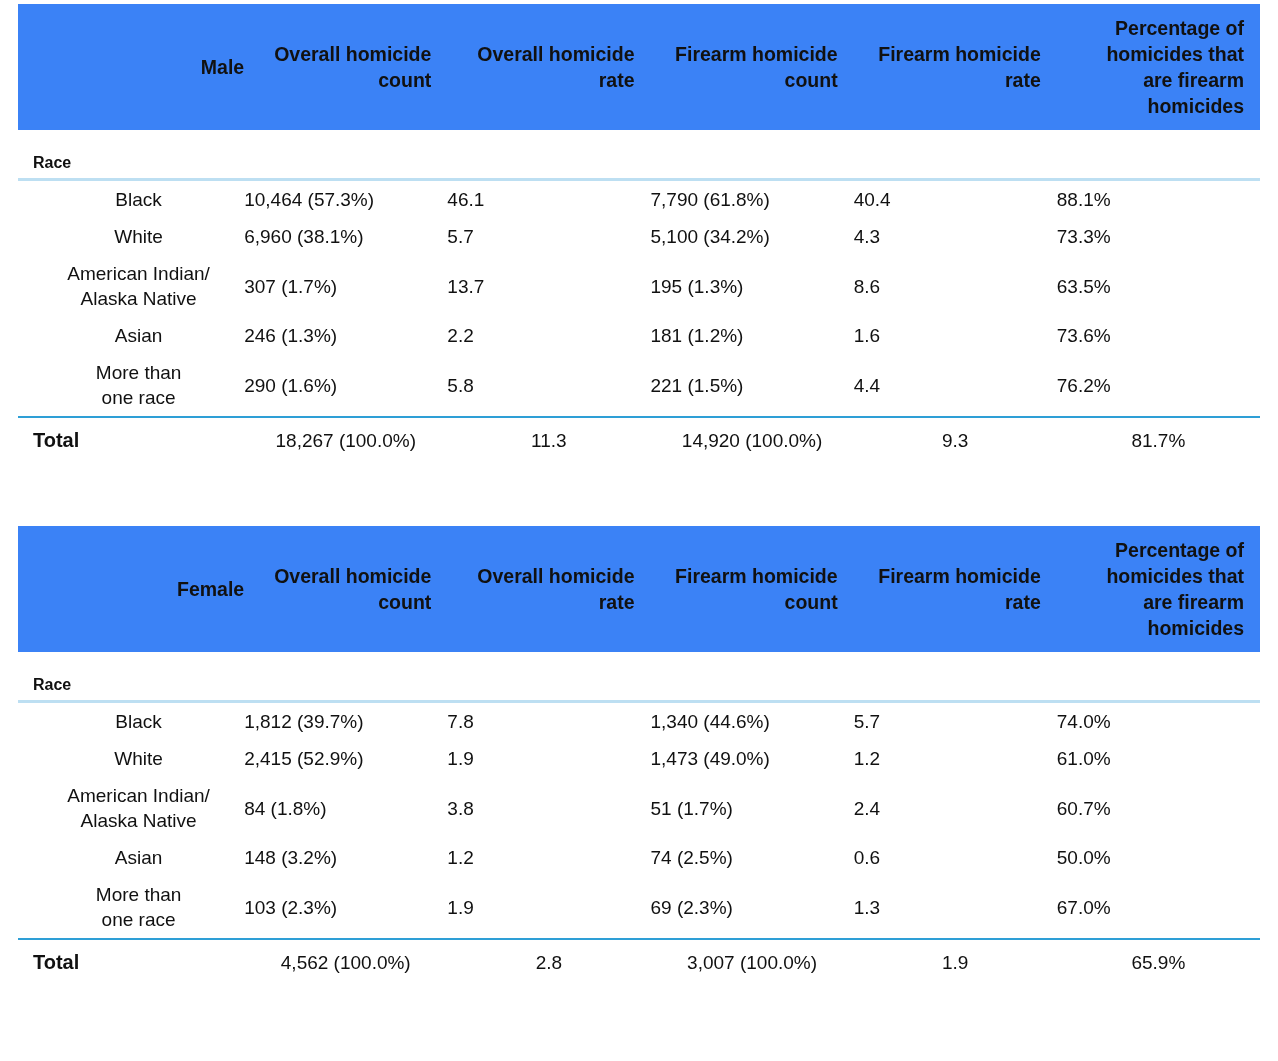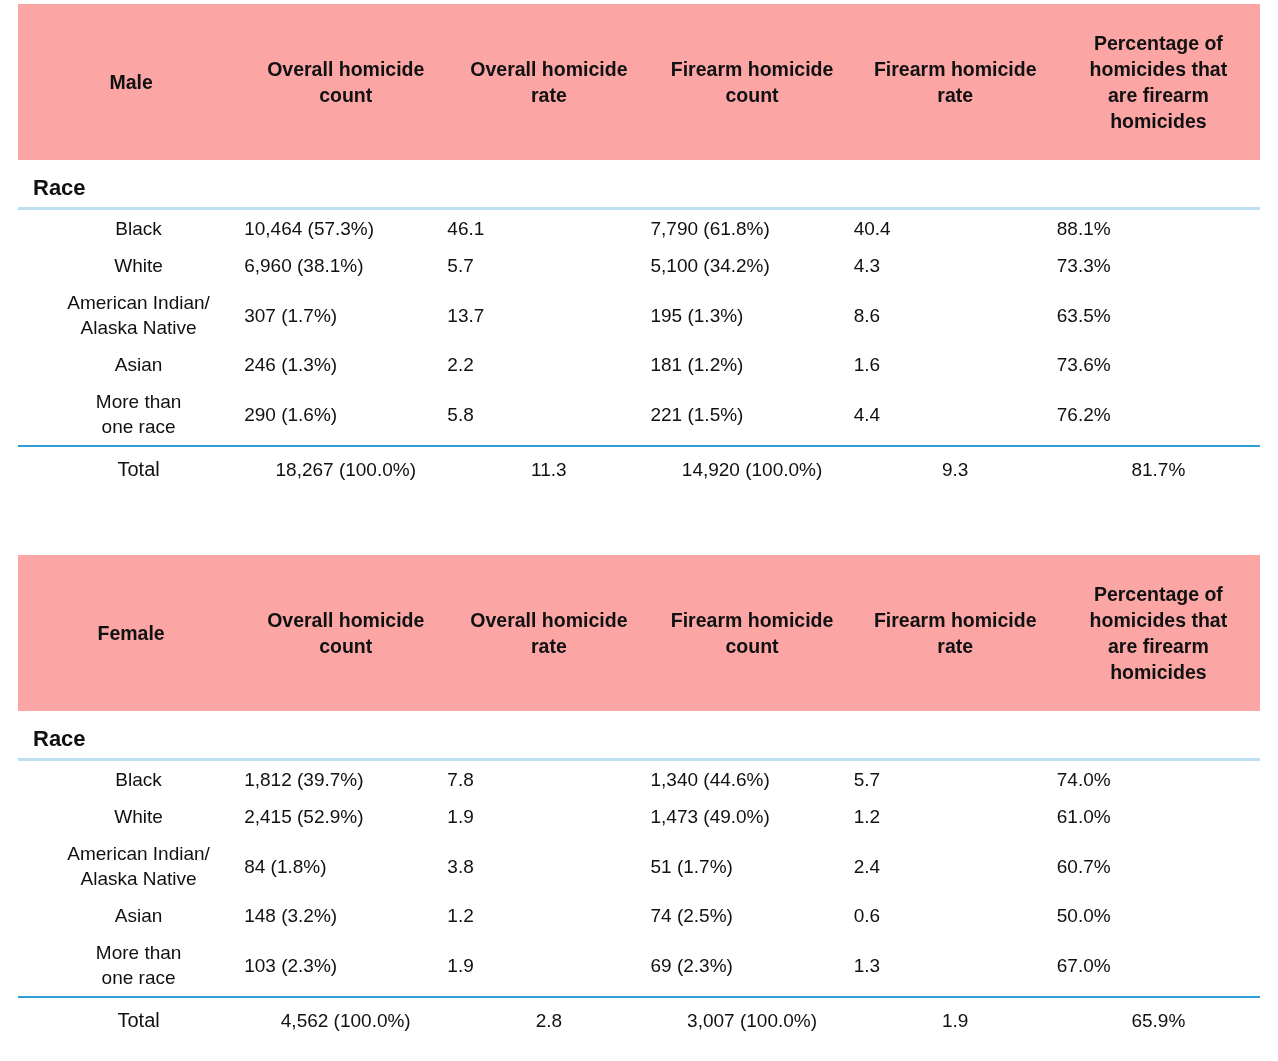--- a/index.html
+++ b/index.html
@@ -41,35 +41,35 @@
     border-collapse:collapse;
     table-layout:fixed;
     width:1242px;
     font-size:19px;
   }
   table.data-table + table.data-table{margin-top:62px;}
   col.c0{width:226px;}
   col.c{width:203px;}
 
   thead th{
-    background:#fca5a5;
-    font-weight:bold;
-    height:156px;
+    background:#3b82f6;
+    font-weight:bold;
+    height:126px;
     vertical-align:middle;
-    text-align:center;
+    text-align:right;
     padding:0 16px;
     line-height:26px;
     font-size:19.5px;
   }
   thead th.group{padding:0;}
 
   tr.section-row td{
     font-weight:bold;
-    font-size:22px;
-    padding:15px 0 6px 15px;
+    font-size:16px;
+    padding:24px 0 6px 15px;
     border-bottom:3px solid #BDDFF2;
   }
 
   tr.data-row td{
     padding:6px 0 6px 0;
     line-height:25px;
     vertical-align:middle;
   }
   tr.data-row td.rlabel{
     text-align:center;
@@ -77,22 +77,22 @@
   }
   .lline{display:block;}
 
   tr.total-row td{
     border-top:2.5px solid #2E9FD6;
     padding:11px 0 12px 0;
     text-align:center;
     vertical-align:middle;
   }
   tr.total-row td.rlabel{
-    font-weight:normal;
-    text-align:center;
+    font-weight:bold;
+    text-align:left;
     padding-left:15px;
     font-size:20px;
   }
 </style>
 </head>
 <body>
 
 <div class="page">
 
 

